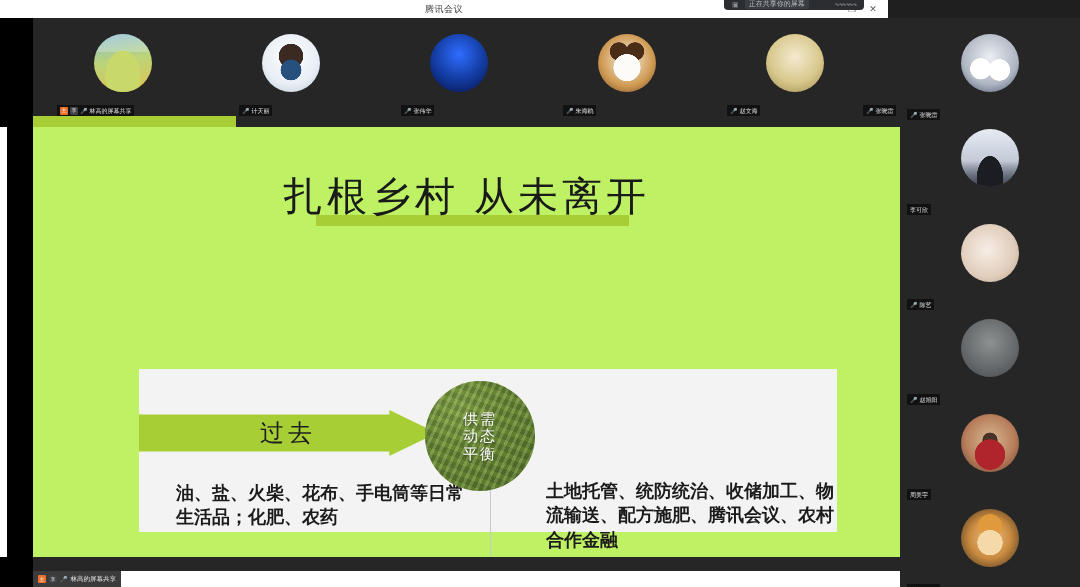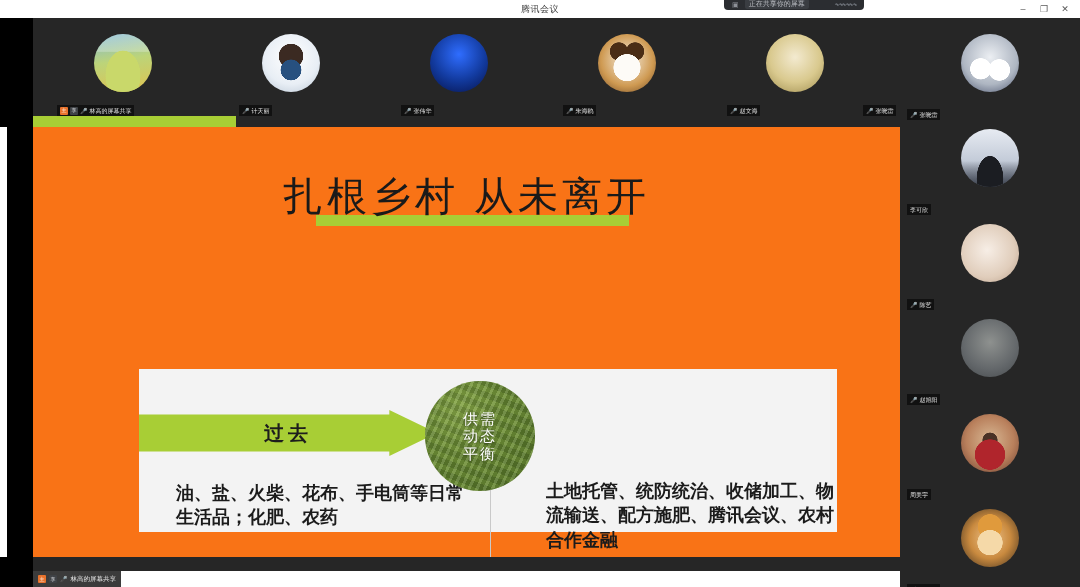--- a/index.html
+++ b/index.html
@@ -5,21 +5,21 @@
   * { margin:0; padding:0; box-sizing:border-box; }
   html,body { width:1080px; height:587px; overflow:hidden; }
   body {
     font-family:"Liberation Sans", sans-serif;
     background:#1f1f1f;
     position:relative;
   }
 
   
   .titlebar{
-    position:absolute; left:0; top:0; width:1080px; height:18px;
+    position:absolute; left:0; top:0; width:888px; height:18px;
     background:#ffffff; display:flex; align-items:center; justify-content:center;
   }
   .titlebar .app-title{
     font-size:9px; color:#3a3a3a; letter-spacing:.5px;
   }
   .win-controls{
     position:absolute; right:4px; top:0; height:18px;
     display:flex; align-items:center; gap:11px; padding-right:6px;
   }
   .win-controls span{
@@ -85,21 +85,21 @@
 
   
   .speakbar{
     position:absolute; left:0; top:98px; width:203px; height:11px;
     background:#a8ce35;
   }
 
   
   .slide{
     position:absolute; left:0; top:109px; width:867px; height:430px;
-    background:#f97316; overflow:hidden;
+    background:#bef264; overflow:hidden;
   }
   .slide-title{
     position:absolute; left:0; top:42px; width:867px; text-align:center;
     font-size:40px; font-weight:400; color:#1a1a1a; letter-spacing:4px;
     font-family:"Liberation Sans", sans-serif;
   }
   .title-underline{
     position:absolute; left:283px; top:88px; width:313px; height:11px;
     background:#a8ce35; z-index:0;
   }
@@ -113,21 +113,21 @@
     position:absolute; left:457px; top:345px; width:1px; height:103px;
     background:#c9c9c9;
   }
 
   
   .arrow{
     position:absolute; top:283px; height:46px;
     background:#a8ce35; display:flex; align-items:center; justify-content:center;
   }
   .arrow .alabel{
-    font-size:20px; color:#1d1d1d; font-weight:700; letter-spacing:4px;
+    font-size:24px; color:#1d1d1d; font-weight:400; letter-spacing:4px;
   }
   .arrow-left{ left:106px; width:298px; clip-path:polygon(0 10%,84% 10%,84% 0,100% 50%,84% 100%,84% 90%,0 90%); }
   .arrow-right{ left:508px; width:296px; clip-path:polygon(100% 10%,16% 10%,16% 0,0 50%,16% 100%,16% 90%,100% 90%); }
 
   
   .circle{
     position:absolute; left:392px; top:254px; width:110px; height:110px;
     border-radius:50%; overflow:hidden;
     background:
       radial-gradient(circle at 30% 25%, #8aa84a 0%, #6d8c36 40%, #55722a 100%);

